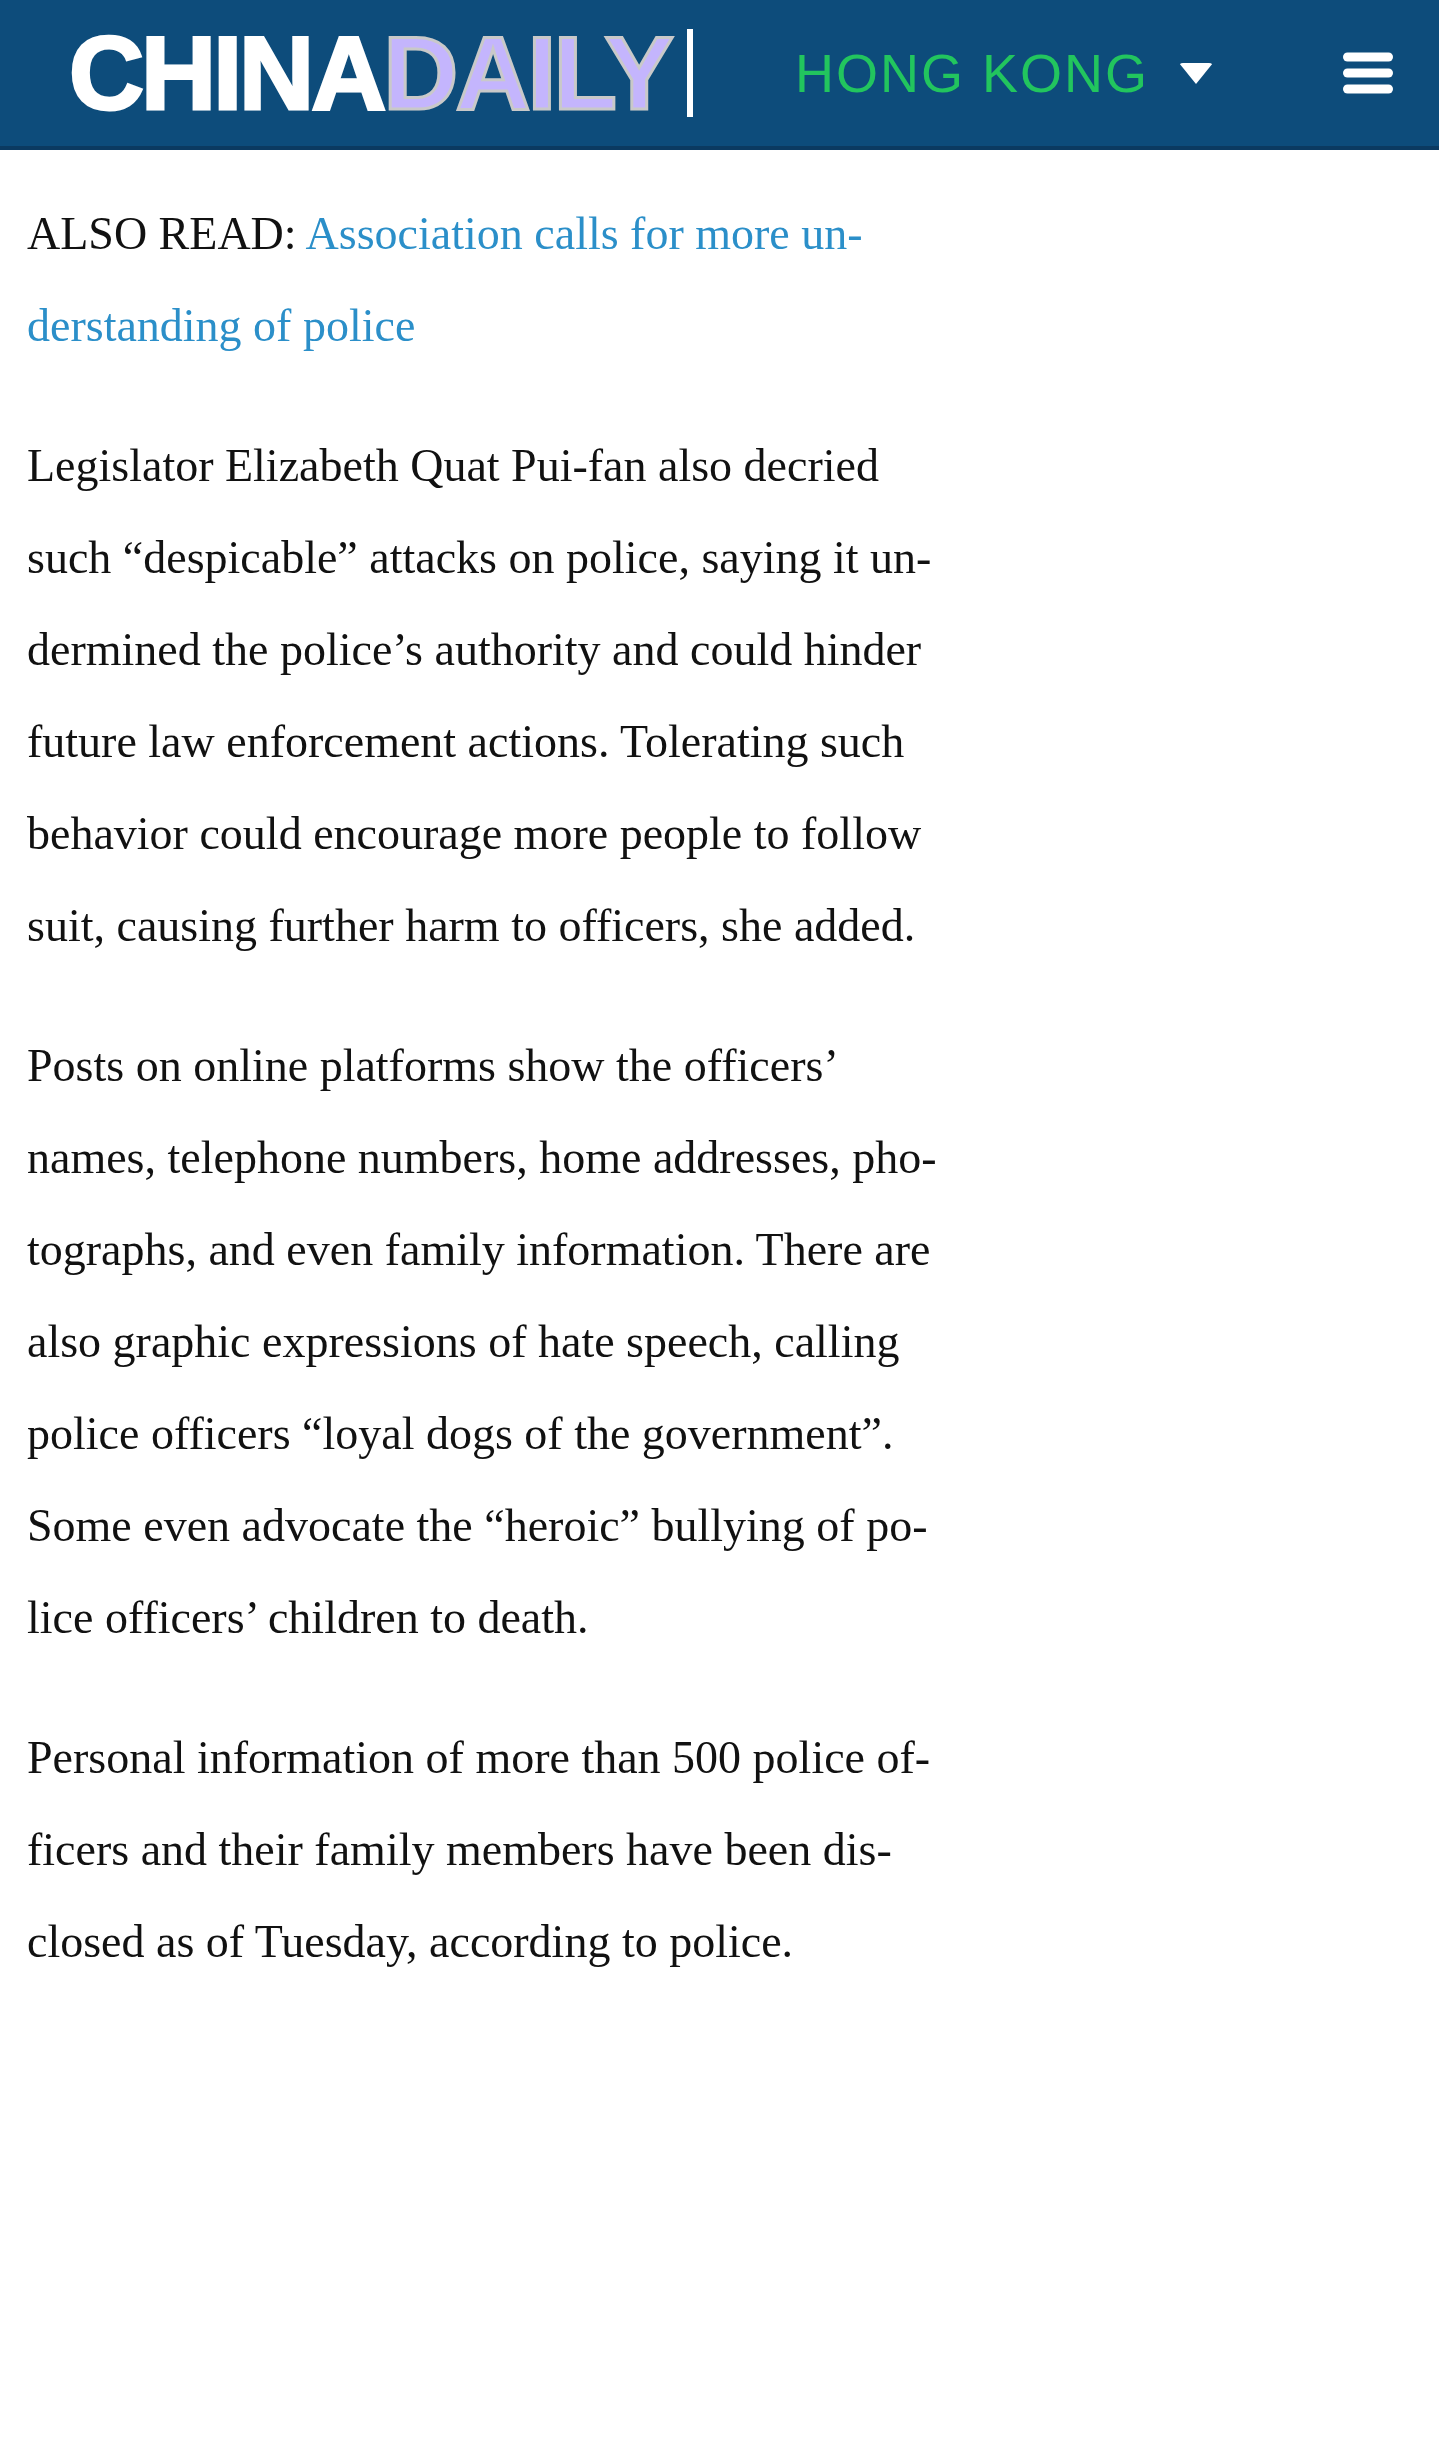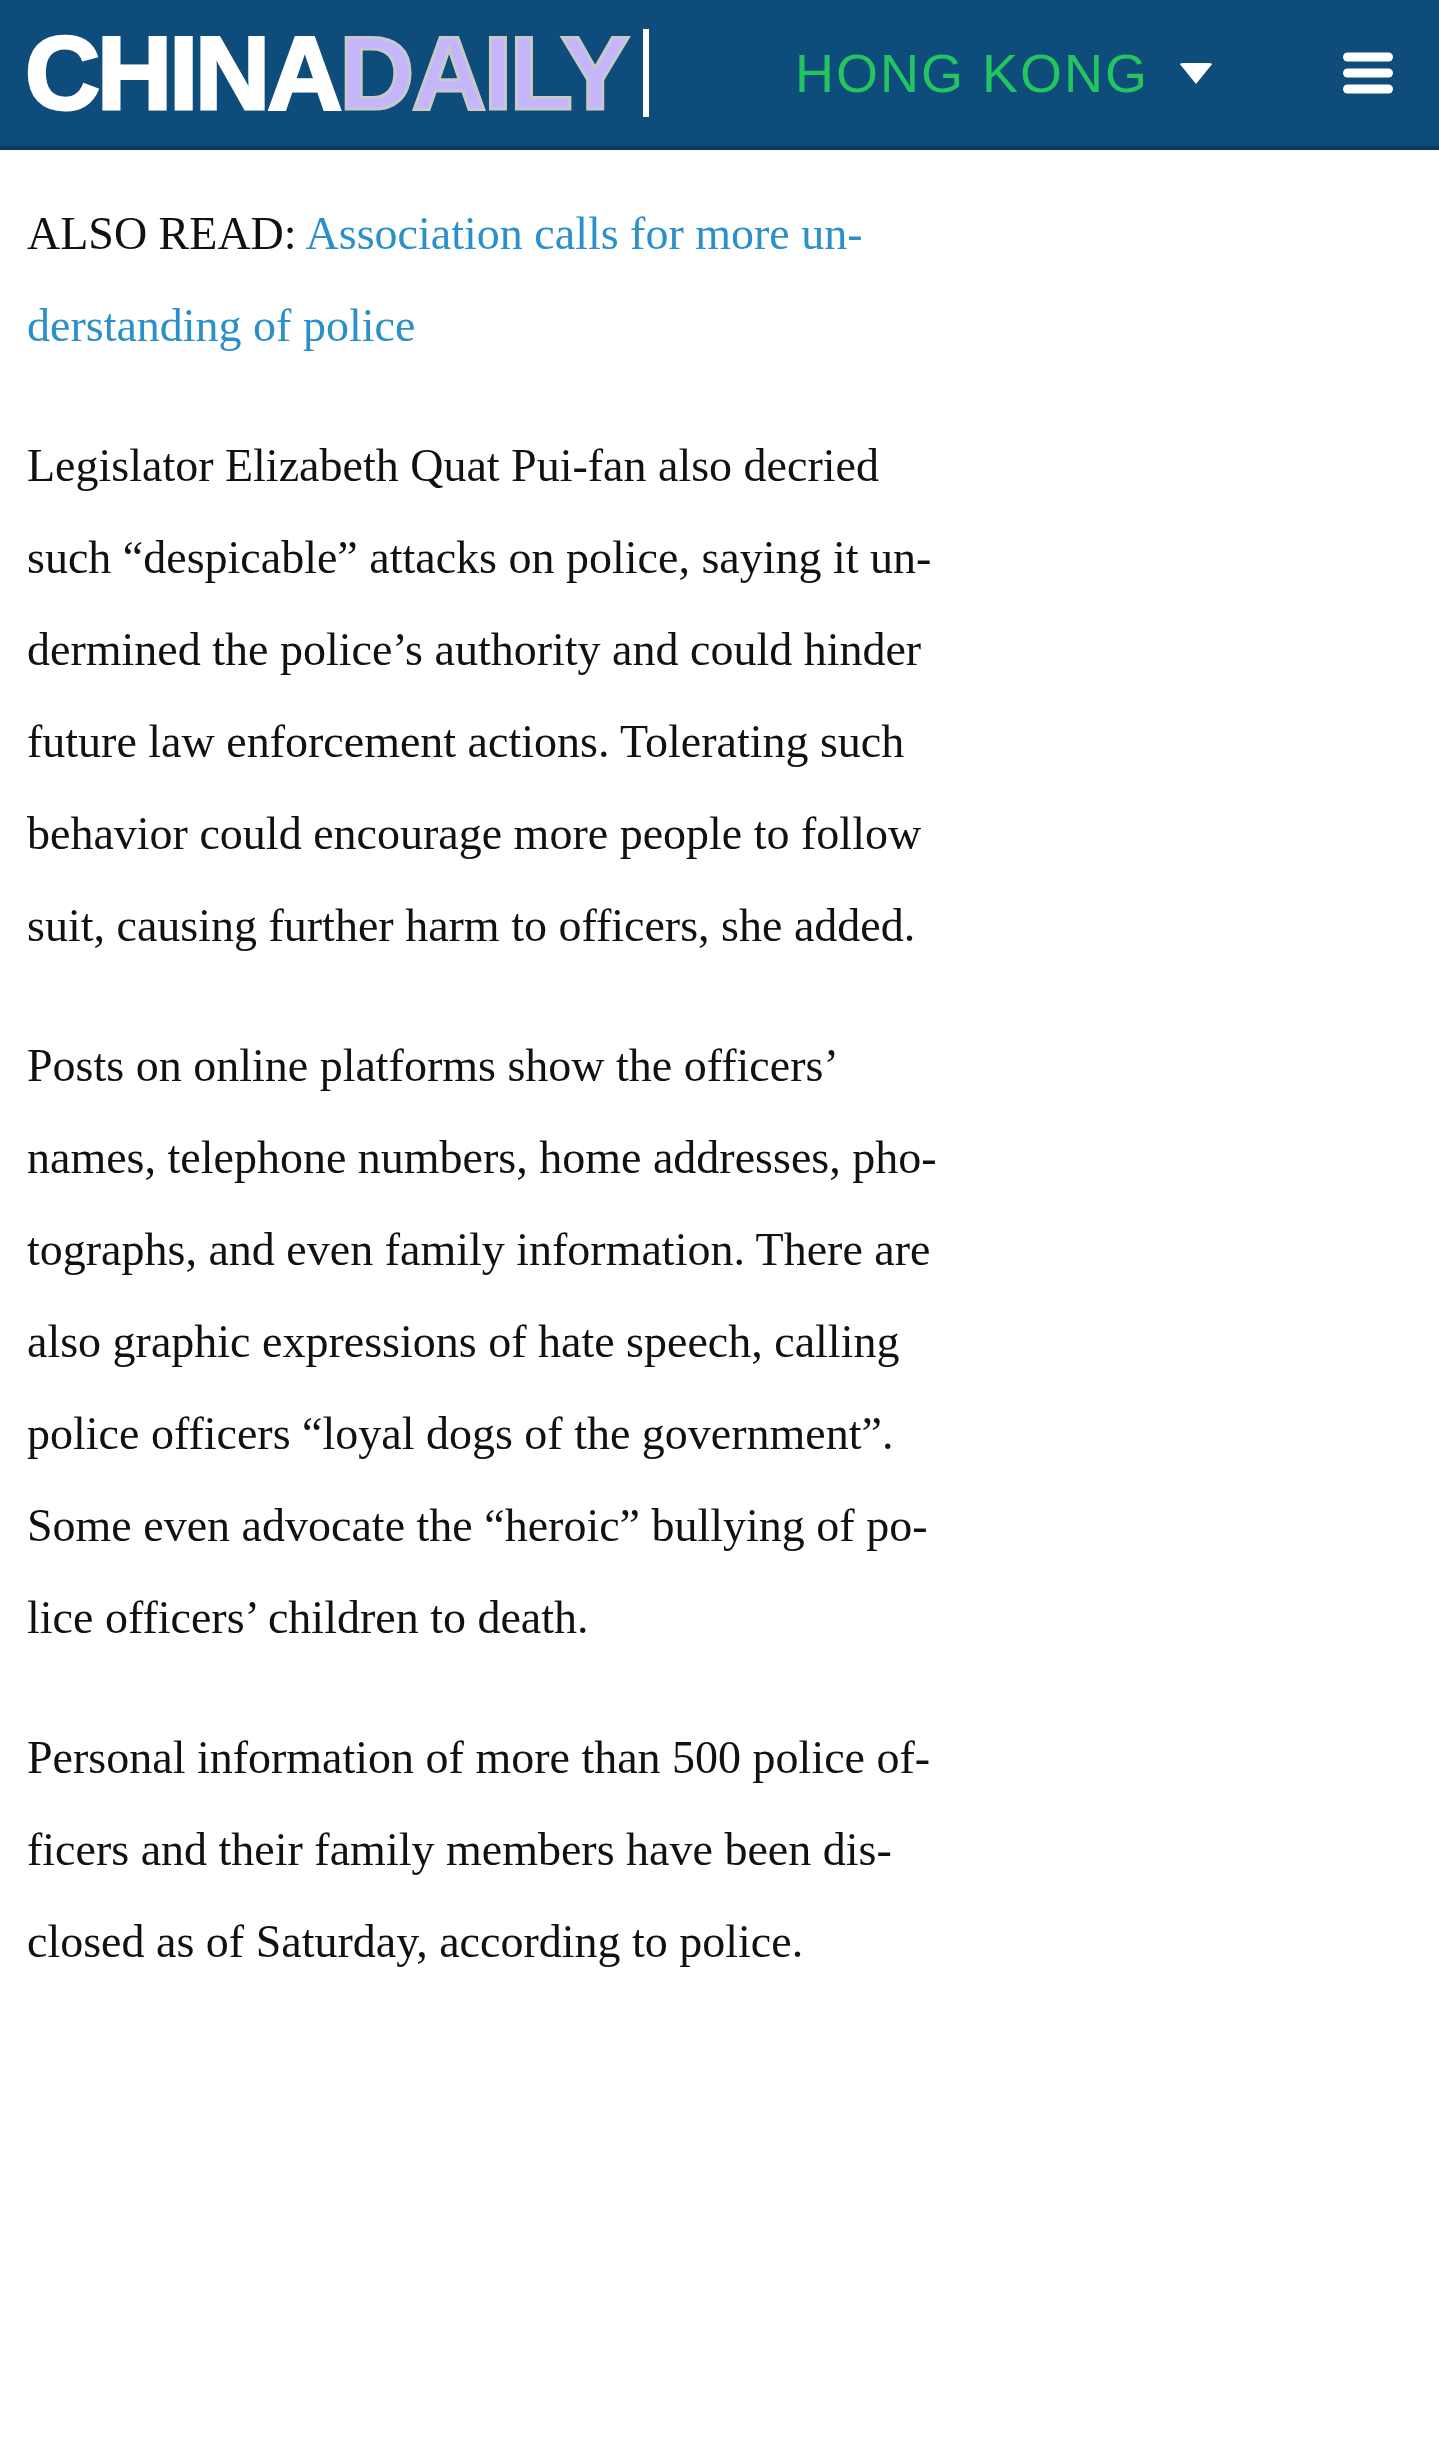--- a/index.html
+++ b/index.html
@@ -17,21 +17,21 @@
   }
 
   
   .site-header {
     position: relative;
     height: 150px;
     background: #0d4c7b;
     border-bottom: 4px solid #0b3a61;
     display: flex;
     align-items: center;
-    padding: 0 25px;
+    padding: 0 69px;
   }
   .brand {
     display: flex;
     align-items: center;
     font-family: "Liberation Sans", sans-serif;
     font-weight: bold;
     font-size: 104px;
     line-height: 1;
     letter-spacing: -3px;
     -webkit-text-stroke: 3px currentColor;
@@ -149,15 +149,15 @@
   <p class="para">Posts on online platforms show the officers’
 names, telephone numbers, home addresses, pho-
 tographs, and even family information. There are
 also graphic expressions of hate speech, calling
 police officers “loyal dogs of the government”.
 Some even advocate the “heroic” bullying of po-
 lice officers’ children to death.</p>
 
   <p class="para">Personal information of more than 500 police of-
 ficers and their family members have been dis-
-closed as of Saturday, according to police.</p>
+closed as of Tuesday, according to police.</p>
 
 </main>
 
 </body></html>

